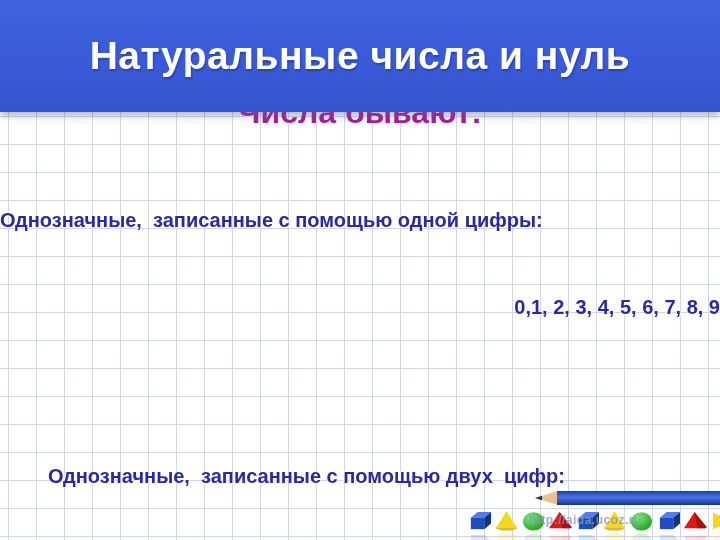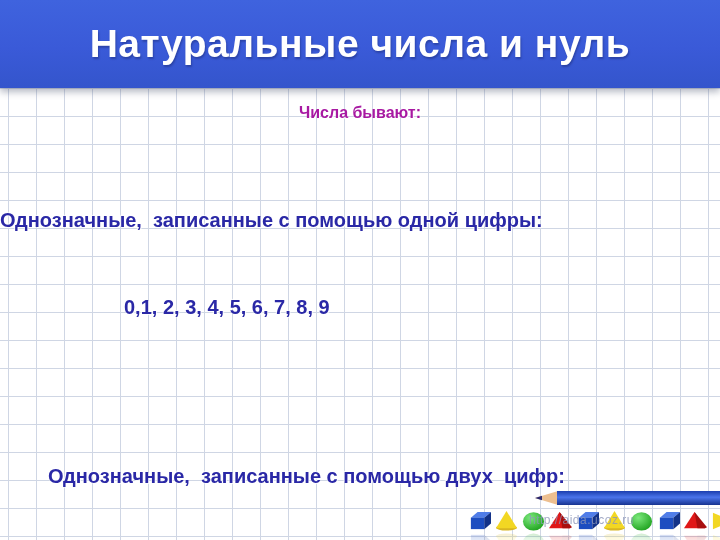--- a/index.html
+++ b/index.html
@@ -14,59 +14,59 @@
     background-color: #ffffff;
     background-image:
       linear-gradient(#cfd6e4 1px, transparent 1px),
       linear-gradient(90deg, #cfd6e4 1px, transparent 1px);
     background-size: 28px 28px;
     background-position: 8px 4px;
     overflow: hidden;
   }
   .banner {
     position: absolute; top: 0; left: 0;
-    width: 720px; height: 88px;
+    width: 720px; height: 112px;
     background: linear-gradient(180deg, #3f63de 0%, #3a5ad8 55%, #3455cc 100%);
     box-shadow: 0 4px 7px rgba(90,100,125,.45);
     display: flex; align-items: center; justify-content: center;
     z-index: 2;
   }
   .banner h1 {
     margin: 0;
     color: #ffffff;
     font-size: 39px;
     font-weight: bold;
     letter-spacing: 0.5px;
     text-shadow: 1px 2px 2px rgba(0,0,30,.25);
   }
   .content {
     position: absolute; top: 88px; left: 0; right: 0;
     z-index: 1;
   }
   .subtitle {
     margin: 10px 0 0 0;
     text-align: center;
-    font-size: 16px;
+    font-size: 32px;
     font-weight: bold;
     color: #a819a2;
     line-height: 29px;
     text-shadow: 1px 1px 0 rgba(255,255,255,.9);
   }
   .para {
     margin: 0;
     font-size: 20px;
     font-weight: bold;
     line-height: 29px;
     color: #2a28a6;
     white-space: pre-wrap;
     text-shadow: 1px 1px 1px rgba(255,255,255,.95), -1px -1px 1px rgba(255,255,255,.85);
   }
   .para .line { display: block; }
   .p1 { margin-top: 21px; }
-  .p1 .num { padding-left: 124px; }
+  .p1 .num { padding-left: 124px; text-align: right; }
   .p2 { margin-top: 24px; padding-left: 48px; }
   .pencil {
     position: absolute; left: 532px; top: 490px;
     width: 188px; height: 16px; z-index: 3;
   }
   .shapes {
     position: absolute; left: 467px; top: 509px;
     display: flex; gap: 2px; z-index: 3;
   }
   .shapes .shape { width: 25px; height: 23px; display: inline-block; }
@@ -75,21 +75,21 @@
     transform: scaleY(-1);
     opacity: .22;
     filter: blur(.5px);
     -webkit-mask-image: linear-gradient(180deg, transparent 20%, #000 100%);
             mask-image: linear-gradient(180deg, transparent 20%, #000 100%);
   }
   .watermark {
     position: absolute; left: 517px; top: 513px;
     z-index: 4;
     font-size: 12px;
-    font-weight: normal;
+    font-weight: bold;
     color: #8d96b8;
     opacity: .8;
     letter-spacing: .5px;
     padding-left: 12px;
   }
 </style>
 </head>
 <body>
 
 <div class="slide">

